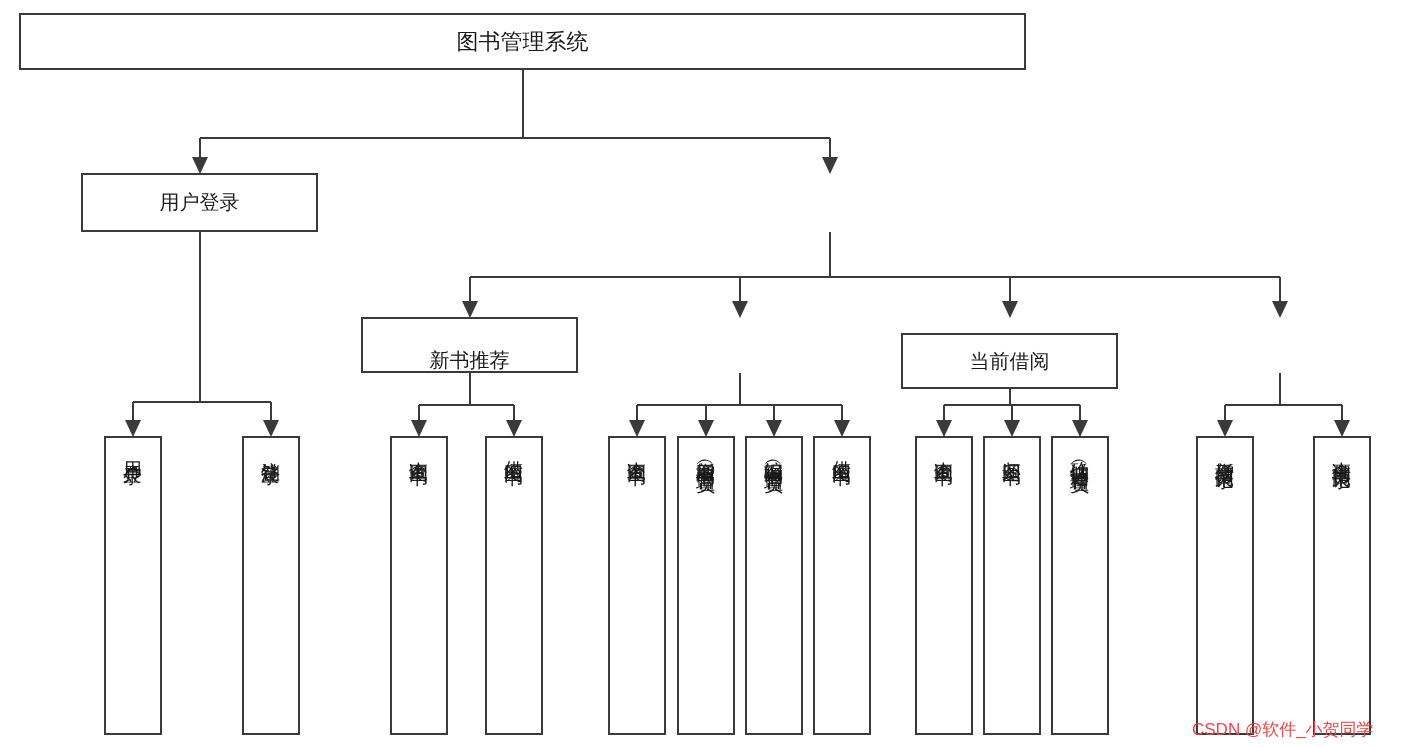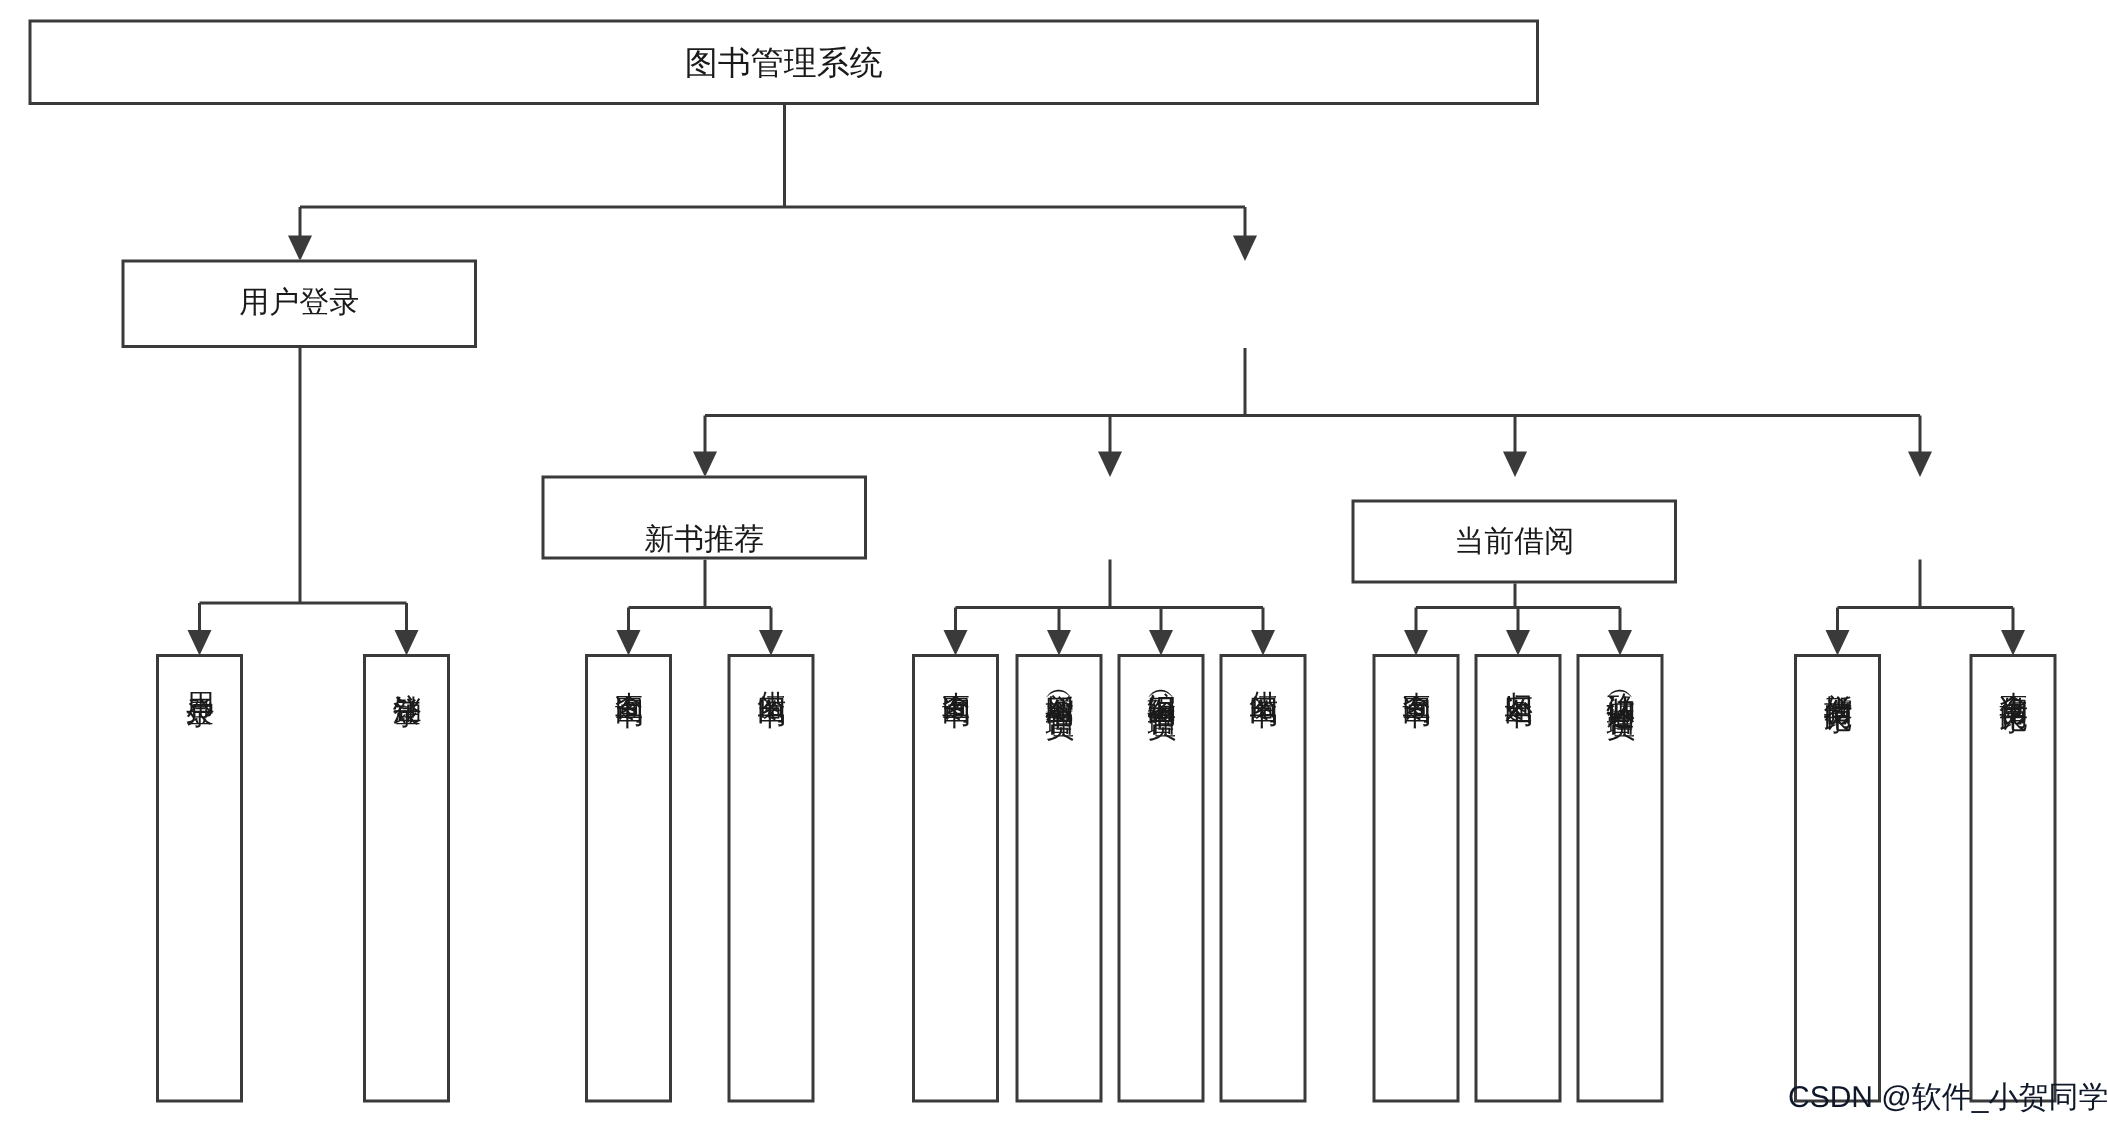--- a/index.html
+++ b/index.html
@@ -81,22 +81,22 @@
     height: 0;
     border-left: 8px solid transparent;
     border-right: 8px solid transparent;
     border-top: 17px solid #3a3a3a;
     z-index: 2;
   }
 
   
   #watermark {
     position: absolute;
-    color: #0f172a;
-    font-size: 20px;
+    color: #ef4444;
+    font-size: 17px;
     white-space: nowrap;
     z-index: 6;
     pointer-events: none;
   }
 </style>
 </head>
 <body>
 
 <div id="diagram-canvas">
 

